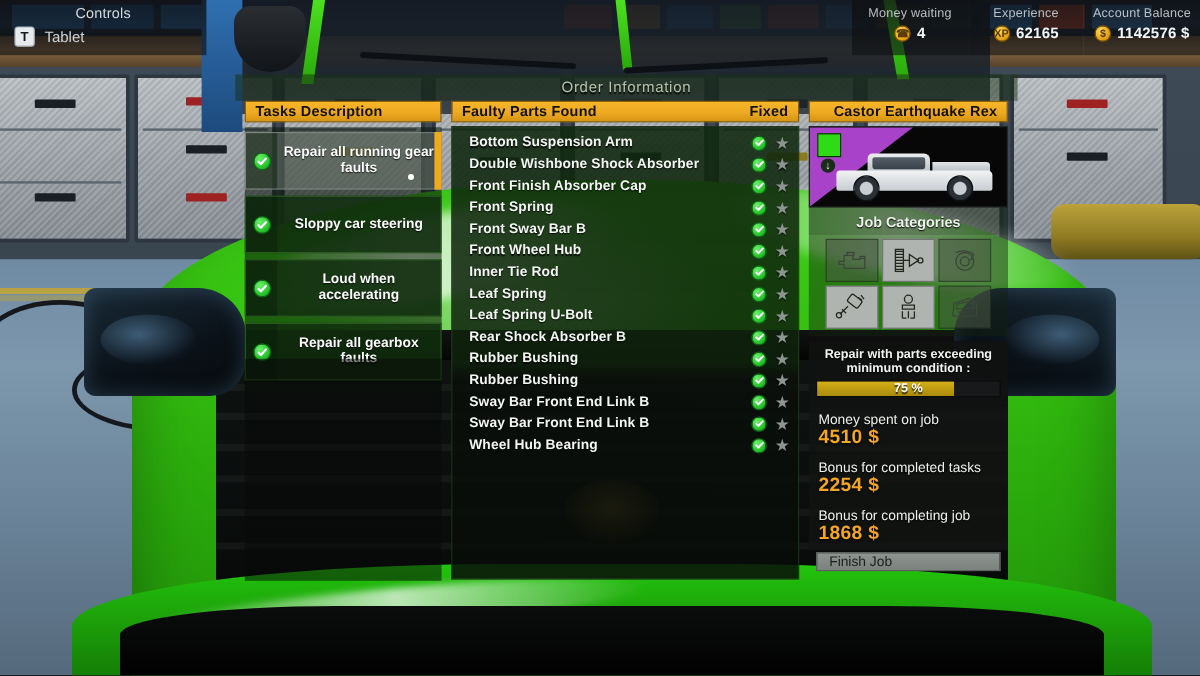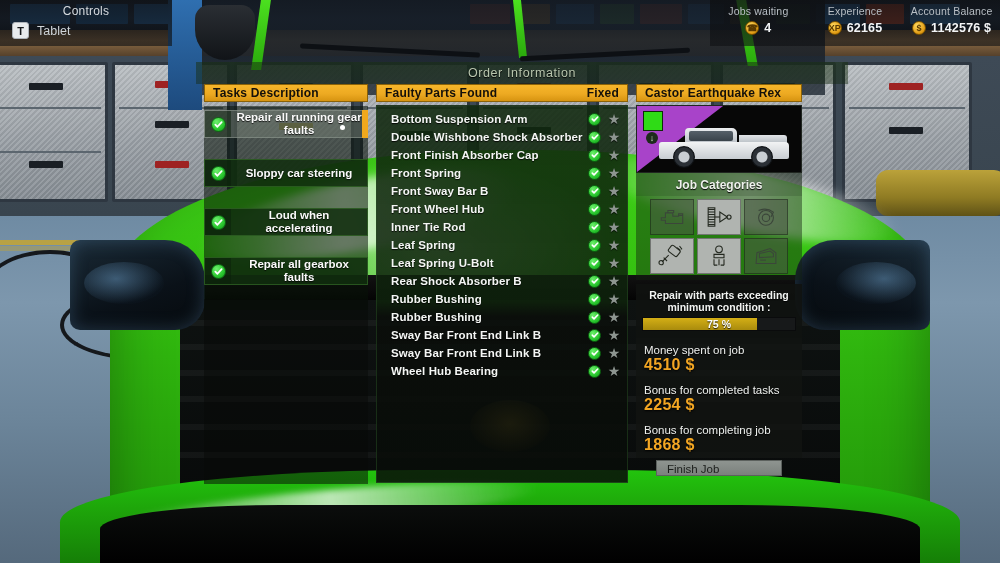--- a/index.html
+++ b/index.html
@@ -219,22 +219,22 @@
   }
 
   
   #tasks-col { width: 164px; position: relative; }
   #tasks-list {
     margin-top: 4px;
     background: rgba(8,18,8,.55);
     padding: 4px 0 4px 0;
   }
   .task-row {
-    display: flex; align-items: stretch; height: 28px;
-    margin-bottom: 21px; position: relative;
+    display: flex; align-items: stretch; height: 48px;
+    margin-bottom: 5px; position: relative;
     background: rgba(16,46,14,.85);
     border: 1px solid rgba(60,120,45,.55);
   }
   .task-row.selected {
     background: rgba(120,130,120,.48);
     border-color: rgba(150,160,150,.5);
   }
   .task-row.selected::after {
     content: ""; position: absolute; right: -1px; top: -1px; bottom: -1px; width: 6px;
     background: #f0a81d;
@@ -259,21 +259,21 @@
   .task-dot {
     position: absolute; right: 22px; bottom: 7px;
     width: 5px; height: 5px; border-radius: 50%; background: #fff;
   }
   #tasks-underlay {
     position: absolute; left: 0; right: 0; top: 215px; height: 185px;
     background: rgba(8,10,8,.52);
   }
 
   
-  #parts-col { width: 252px; position: relative; }
+  #parts-col { width: 290px; position: relative; }
   #parts-list {
     margin-top: 3px; height: 378px;
     background: linear-gradient(180deg, rgba(16,40,14,.88) 0%, rgba(14,34,12,.86) 52%, rgba(10,14,10,.86) 56%, rgba(8,12,8,.86) 100%);
     border: 1px solid rgba(40,80,35,.5);
     padding: 4px 0 0 0;
   }
   .part-row {
     height: 18px; display: flex; align-items: center;
     padding: 0 6px 0 14px;
   }
@@ -286,21 +286,21 @@
     background: radial-gradient(circle at 35% 30%, #6df06d, #28c52d 60%, #14901a);
     border: 1px solid #0d6512;
     display: flex; align-items: center; justify-content: center;
   }
   .star { width: 14px; text-align: center; font-size: 14px; color: #8d9590; line-height: 13px;
           text-shadow: 0 1px 1px rgba(0,0,0,.7); }
 
   
   #veh-col { width: 166px; position: relative; }
   #veh-header {
-    justify-content: flex-start;
+    justify-content: flex-end;
   }
   #veh-img {
     margin-top: 3px; height: 68px; position: relative; overflow: hidden;
     background: #070707; border: 1px solid rgba(50,60,50,.6);
   }
   .veh-purple {
     position: absolute; left: 0; top: 0; width: 86px; height: 100%;
     background: #a843c9;
     clip-path: polygon(0 0, 100% 0, 0 100%);
   }
@@ -388,21 +388,21 @@
     text-align: left; color: #f3a623; font-size: 16px; font-weight: bold;
     letter-spacing: .3px; text-shadow: 0 1px 2px rgba(0,0,0,.9);
   }
   #total-row {
     display: flex; align-items: center; justify-content: space-between;
     padding: 4px 8px 2px; background: rgba(10,11,10,.92);
   }
   #total-label { color: #fbfdfb; font-size: 12px; font-weight: bold; }
   #total-value { color: #5ee63c; font-size: 17px; font-weight: bold; text-shadow: 0 1px 2px rgba(0,0,0,.9); }
   #finish-btn {
-    margin: 2px 20px 6px; height: 16px; line-height: 16px;
+    margin: 2px 6px 6px; height: 16px; line-height: 16px;
     background: linear-gradient(180deg,#8e9490,#7b817d);
     color: #1c1f1c; font-size: 11.5px; padding-left: 10px;
     border: 1px solid #5c615e; cursor: pointer;
   }
   #veh-summary-bg {
     position: absolute; left: 0; right: 0; top: 281px; bottom: 0;
     background: rgba(10,12,10,.55); z-index: -1;
   }
 </style>
 </head>
@@ -520,21 +520,21 @@
 <div id="controls-panel">
   <div id="controls-title">Controls</div>
   <div id="controls-row">
     <span class="keycap">T</span>
     <span class="lbl">Tablet</span>
   </div>
 </div>
 
 <div id="hud-right">
   <div class="hud-cell">
-    <div class="hud-label">Jobs waiting</div>
+    <div class="hud-label">Money waiting</div>
     <div class="hud-value-row">
       <span class="hud-icon">☎</span>
       <span class="hud-value">4</span>
     </div>
   </div>
   <div class="hud-cell">
     <div class="hud-label">Experience</div>
     <div class="hud-value-row">
       <span class="hud-icon">XP</span>
       <span class="hud-value">62165</span>

